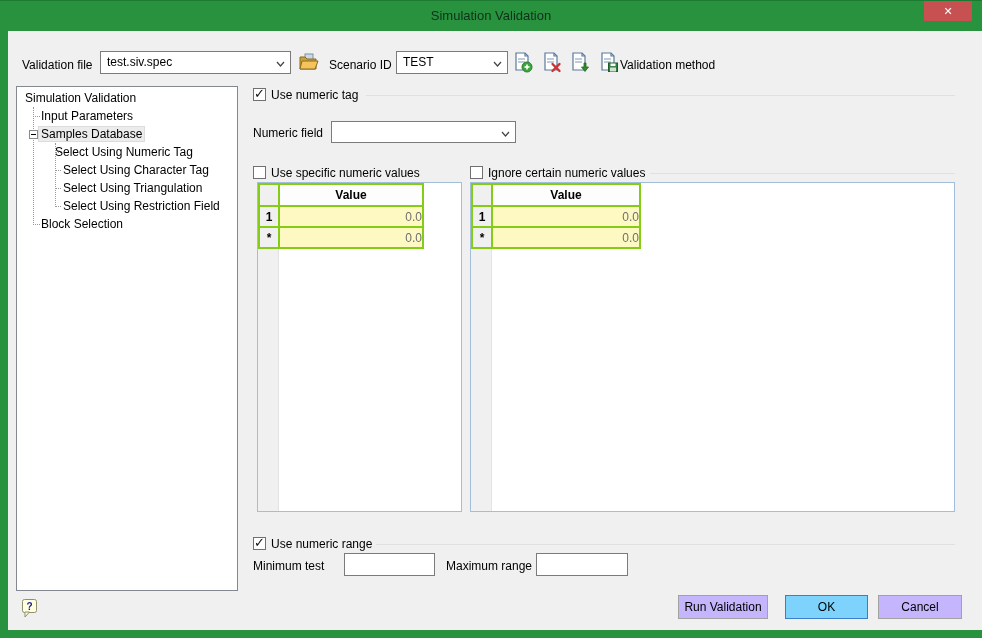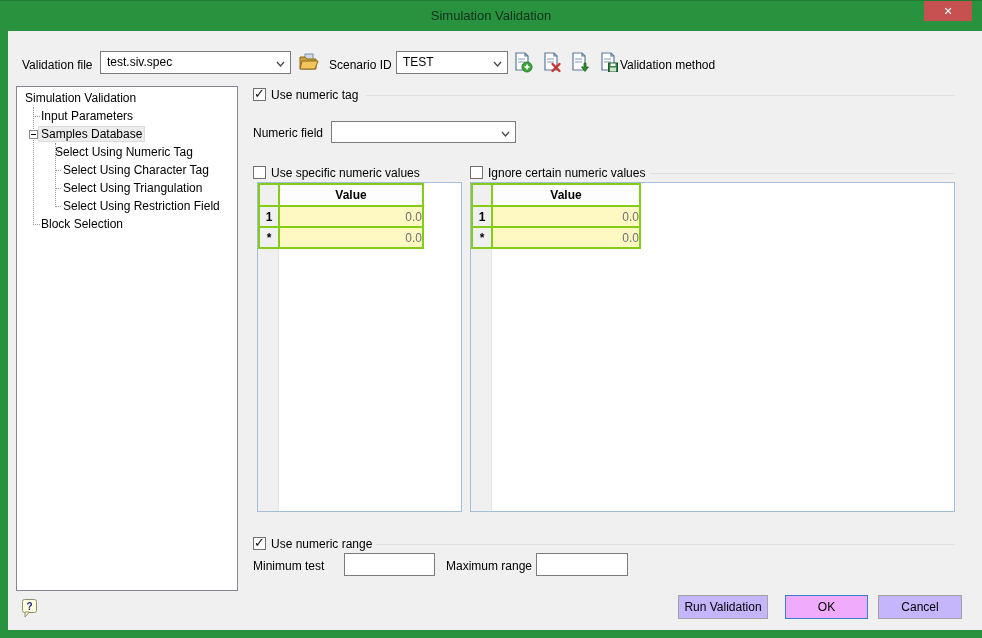--- a/index.html
+++ b/index.html
@@ -58,21 +58,21 @@
   th.val-h{background:#fdfdfd;font-weight:bold;text-align:center;}
   th.row-h{width:20px;background:#f0f0f0;font-weight:bold;text-align:center;font-size:11px;}
   td.cell{background:#fef9c3;color:#6f6f6f;text-align:right;padding-right:5px;}
 
   .tinput{position:absolute;background:#fff;border:1px solid #7b7b7b;box-sizing:border-box;
     height:23px;font:12px "Liberation Sans",sans-serif;padding:0 4px;outline:none;}
 
   
   .btn{position:absolute;height:24px;background:#c4b5fd;border:1px solid #a2a2a2;
     box-sizing:border-box;text-align:center;line-height:22px;font-size:12px;cursor:pointer;}
-  .btn.default{background:#f0abfc;border:1px solid #3a80c8;}
+  .btn.default{background:#7dd3fc;border:1px solid #3a80c8;}
 
   .help{position:absolute;left:12px;top:567px;width:20px;height:22px;}
 </style>
 </head>
 <body>
 
 <div class="win">
 
   <div class="titlebar">
     <div class="title">Simulation Validation</div>

